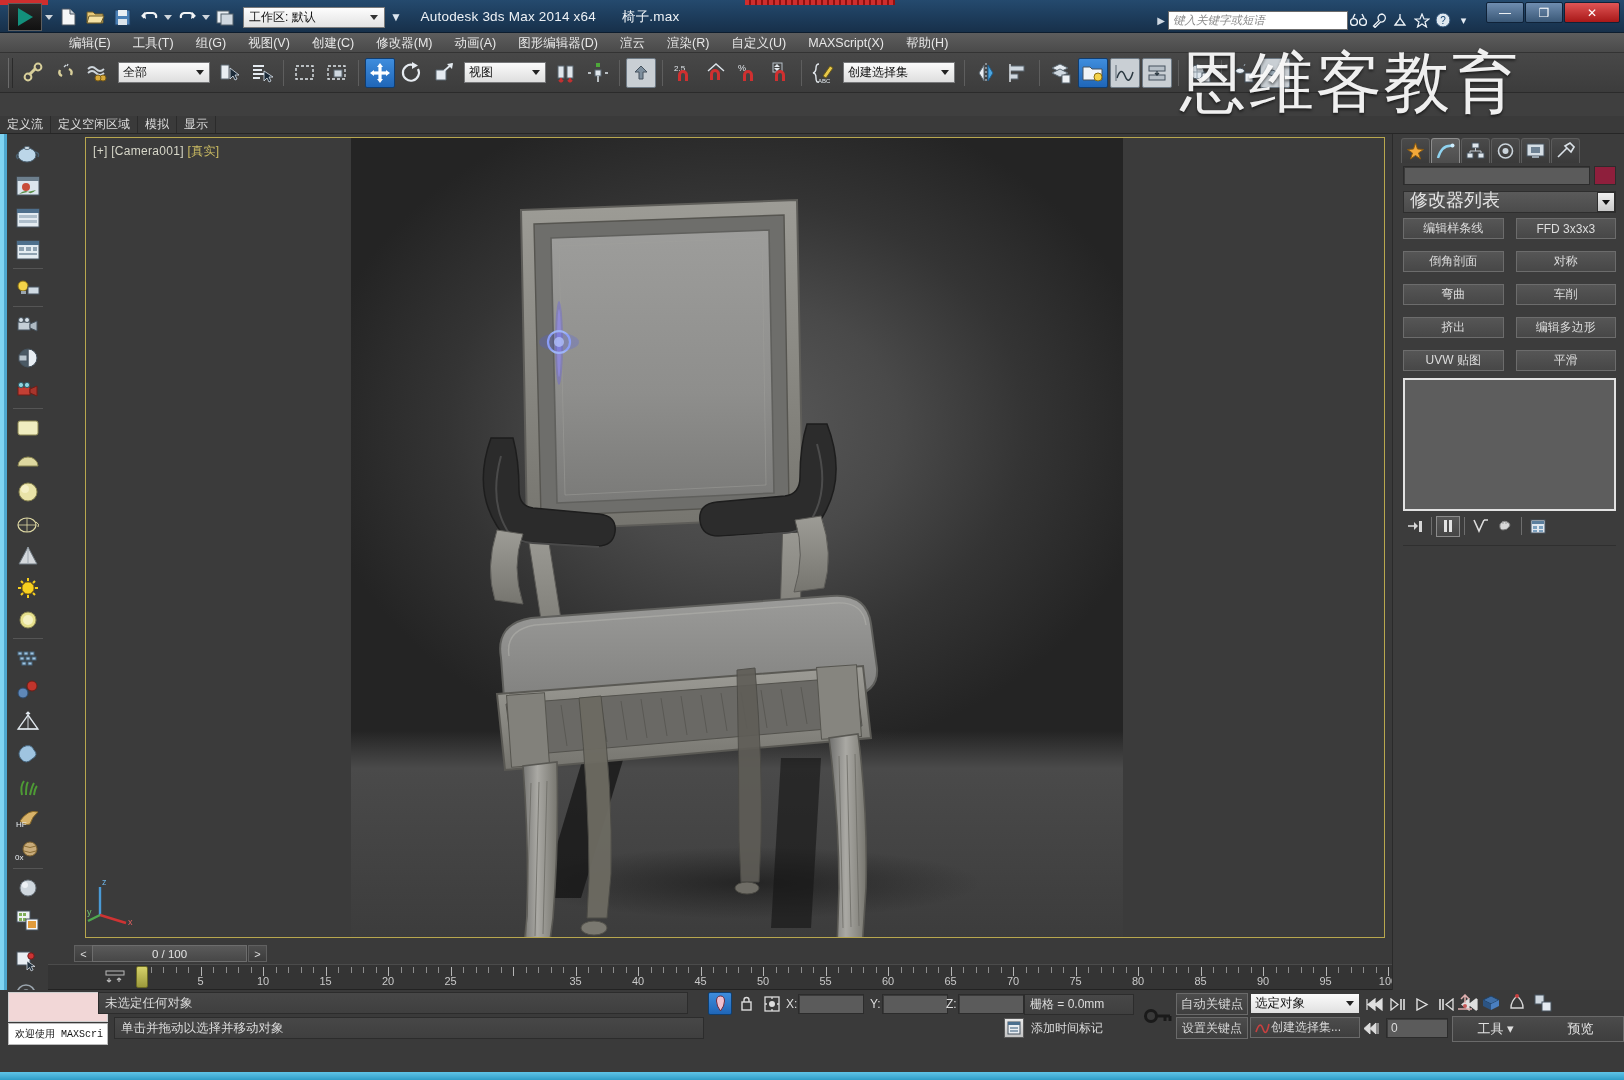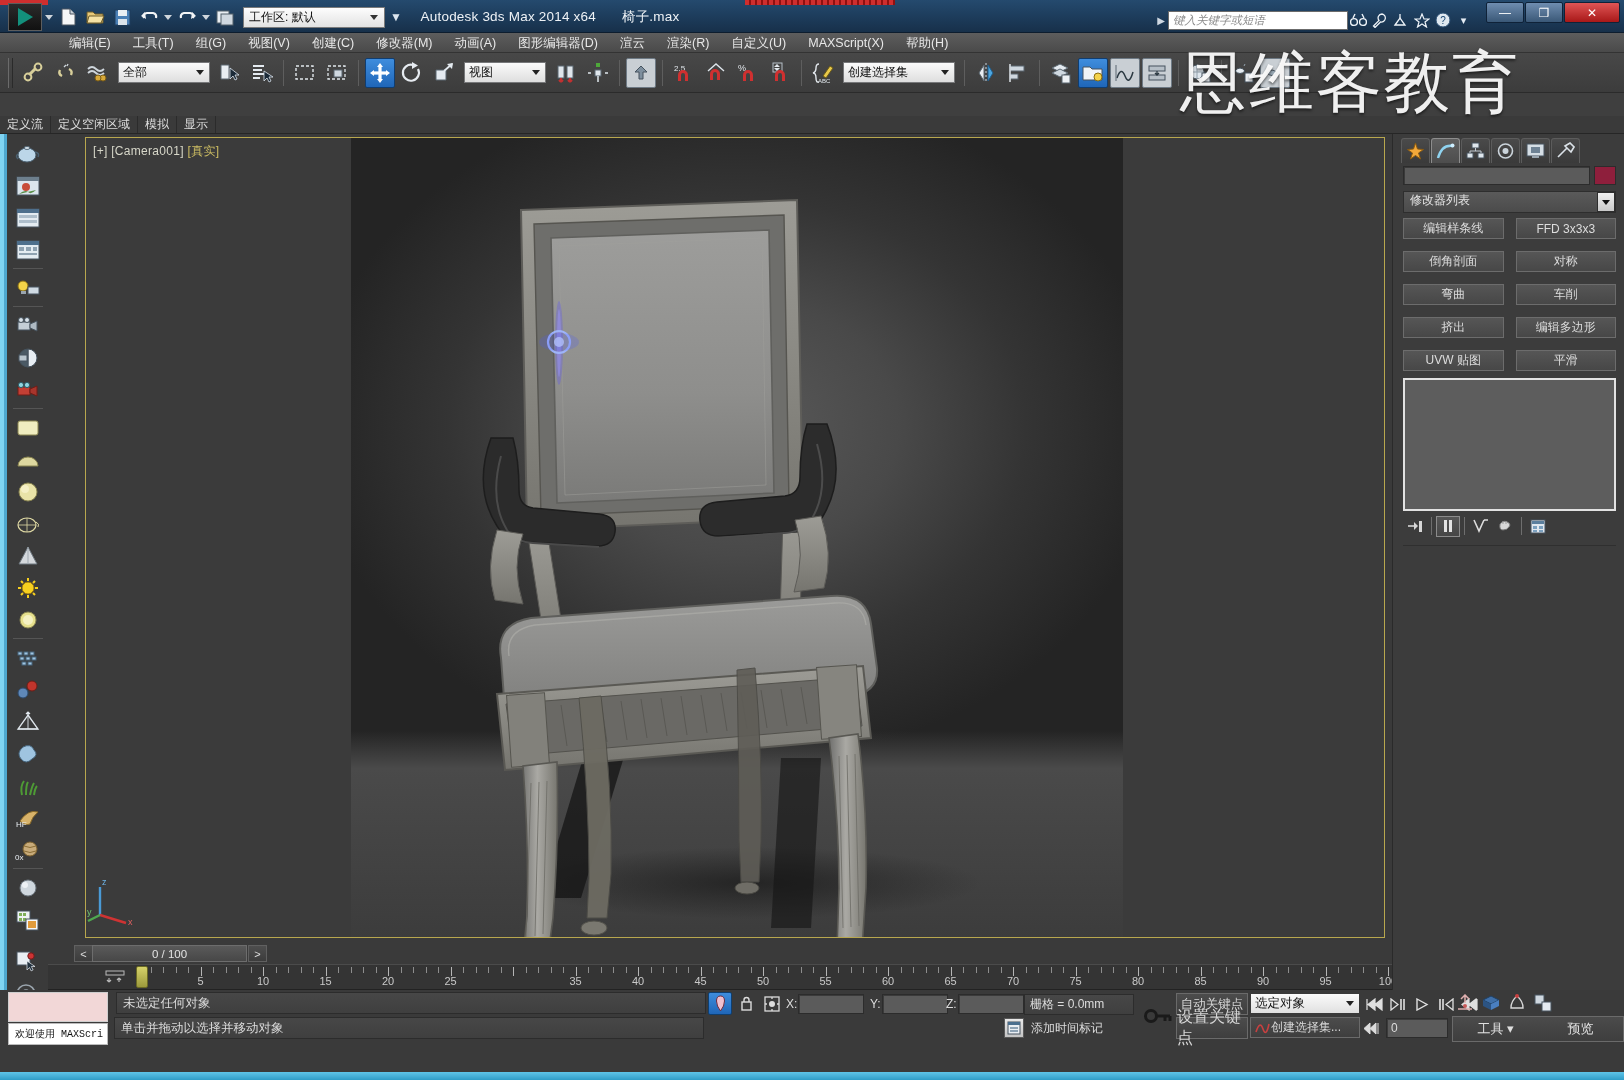--- a/index.html
+++ b/index.html
@@ -249,21 +249,21 @@
   .cp-tab.sel { background: linear-gradient(180deg,#606060,#4d4d4d); border-color:#8d8d8d; }
   .cp-namerow { display:flex; padding: 4px 8px 0 10px; align-items:center; }
   .cp-name {
     flex: 1; height: 19px; background: #5b5b5b; border: 1px solid #2c2c2c;
     box-shadow: inset 1px 1px 0 #3a3a3a;
   }
   .cp-color { width: 22px; height: 19px; margin-left: 4px; background: #8e1f3c; border: 1px solid #2c2c2c; }
   .cp-modlist {
     margin: 6px 8px 0 10px; height: 22px;
     background: linear-gradient(180deg,#5a5a5a,#4b4b4b); border:1px solid #2e2e2e;
-    display:flex; align-items:flex-start; padding-left:6px; color:#e4e4e4; font-size:12px;
+    display:flex; align-items:flex-end; padding-left:6px; color:#e4e4e4; font-size:18px;
   }
   .cp-modlist .ar {
     width:18px; height:20px; margin-left:auto; background:linear-gradient(180deg,#efefef,#c9c9c9);
     border:1px solid #2e2e2e; display:flex;align-items:center;justify-content:center;
   }
   .cp-modlist .ar i { width:0;height:0;border-left:4px solid transparent;border-right:4px solid transparent;border-top:5px solid #111; font-style:normal;}
   .cp-btngrid { display:grid; grid-template-columns: 1fr 1fr; gap: 12px; margin: 5px 8px 0 10px; }
   .cp-btn {
     height: 21px; background: linear-gradient(180deg,#565656,#474747);
     border: 1px solid #6c6c6c; color: #ddd; font-size: 12px;
@@ -288,21 +288,21 @@
     position:absolute; left: 8px; top: 2px; width: 100px; height: 30px;
     background: #f2d7d7; border: 1px solid #cfcfcf;
   }
   .maxscript-label {
     position:absolute; left: 8px; top: 33px; width: 100px; height: 22px;
     background: #fff; border: 1px solid #bbb; color:#111; font-size:11px;
     display:flex; align-items:center; padding-left:3px; overflow:hidden; white-space:nowrap;
   }
   .mxs-mono { font-family:"Liberation Mono", monospace; font-size:10px; margin-left:3px;}
   .status-line1 {
-    position:absolute; left: 116px; top: 2px; width: 590px; height: 22px;
+    position:absolute; left: 98px; top: 2px; width: 590px; height: 22px;
     background: linear-gradient(180deg,#474747,#3f3f3f); border:1px solid #2c2c2c;
     color:#dcdcdc; font-size:12.5px; display:flex;align-items:center; padding-left:6px;
   }
   .status-line2 {
     position:absolute; left: 114px; top: 27px; width: 590px; height: 22px;
     background: linear-gradient(180deg,#474747,#3f3f3f); border:1px solid #2c2c2c;
     color:#dcdcdc; font-size:12.5px; display:flex;align-items:center; padding-left:6px;
   }
   .lockbtn {
     position:absolute; top: 2px; width: 24px; height: 23px;
@@ -333,21 +333,21 @@
     display:flex;align-items:center;justify-content:center;
   }
   .autokey {
     position:absolute; left: 1176px; top: 3px; width: 72px; height: 22px;
     background: linear-gradient(180deg,#4c4c4c,#3e3e3e); border:1px solid #6a6a6a;
     color:#d6d6d6; font-size:12.5px; display:flex;align-items:center;justify-content:center;
   }
   .setkey {
     position:absolute; left: 1176px; top: 27px; width: 72px; height: 22px;
     background: linear-gradient(180deg,#4c4c4c,#3e3e3e); border:1px solid #6a6a6a;
-    color:#d6d6d6; font-size:16px; display:flex;align-items:center;justify-content:center;
+    color:#d6d6d6; font-size:12px; display:flex;align-items:center;justify-content:center;
   }
   .selsetcombo {
     position:absolute; left: 1250px; top: 3px; width: 110px; height: 21px;
     background: linear-gradient(180deg,#fbfbfb,#e0e0e0); border:1px solid #3a3a3a;
     color:#111; font-size:12.5px; display:flex;align-items:center; padding-left:4px;
   }
   .keyfilter {
     position:absolute; left: 1250px; top: 27px; width: 110px; height: 21px;
     background: linear-gradient(180deg,#4c4c4c,#3e3e3e); border:1px solid #6a6a6a;
     color:#d6d6d6; font-size:12px; display:flex;align-items:center; padding-left:20px;

